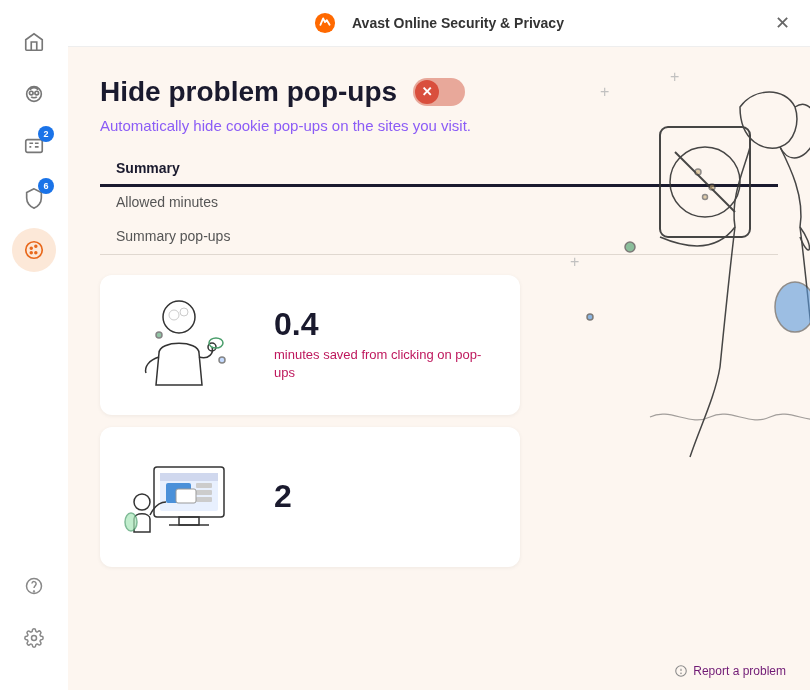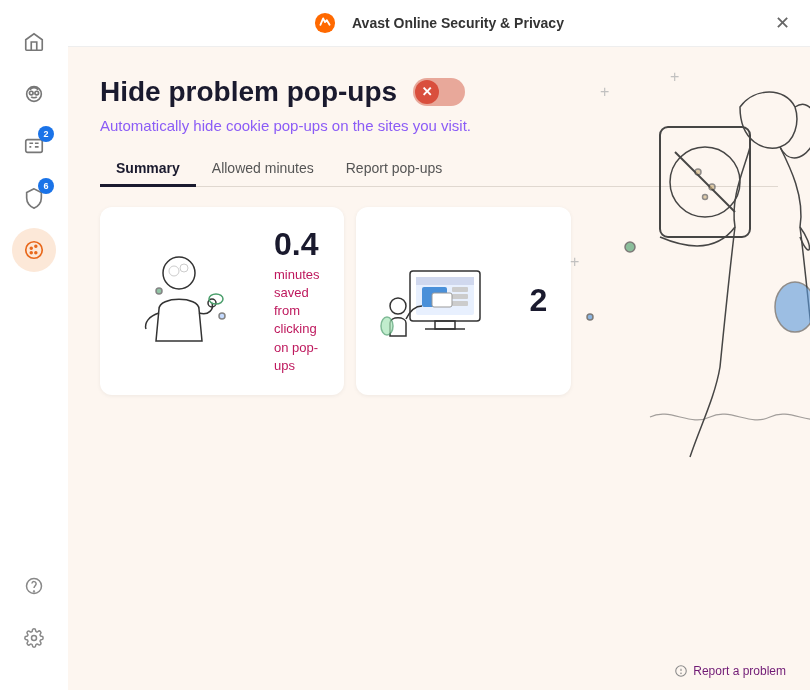--- a/index.html
+++ b/index.html
@@ -172,40 +172,41 @@
       color: #8b5cf6;
       margin-bottom: 18px;
     }
 
     
     .tabs {
       display: flex;
       gap: 0;
       border-bottom: 1px solid #e0d8d0;
       margin-bottom: 20px;
+      flex-direction: column;
     }
     .tab {
       padding: 8px 16px;
       font-size: 14px;
       color: #555;
       cursor: pointer;
       border-bottom: 3px solid transparent;
       margin-bottom: -1px;
       font-weight: 400;
     }
     .tab.active {
       color: #1a1a2e;
       font-weight: 700;
       border-bottom: 3px solid #1a1a2e;
     }
 
     
     .cards-area {
       display: flex;
-      flex-direction: row;
+      flex-direction: column;
       gap: 12px;
       width: 420px;
     }
     .stat-card {
       background: #fff;
       border-radius: 12px;
       padding: 20px 24px;
       display: flex;
       align-items: center;
       gap: 20px;
@@ -338,21 +339,21 @@
           <div class="toggle-knob">✕</div>
         </div>
       </div>
     </div>
 
     <p class="subtitle">Automatically hide cookie pop-ups on the sites you visit.</p>
 
     <div class="tabs">
       <div class="tab active">Summary</div>
       <div class="tab">Allowed minutes</div>
-      <div class="tab">Report pop-ups</div>
+      <div class="tab">Summary pop-ups</div>
     </div>
 
     <div class="cards-area">
 
       <div class="stat-card">
         <div class="card-illustration">
           <svg viewBox="0 0 130 100" fill="none" stroke="#333" stroke-width="1.5">
 
             <circle cx="55" cy="22" r="16" stroke="#333" stroke-width="1.5"></circle>
 

